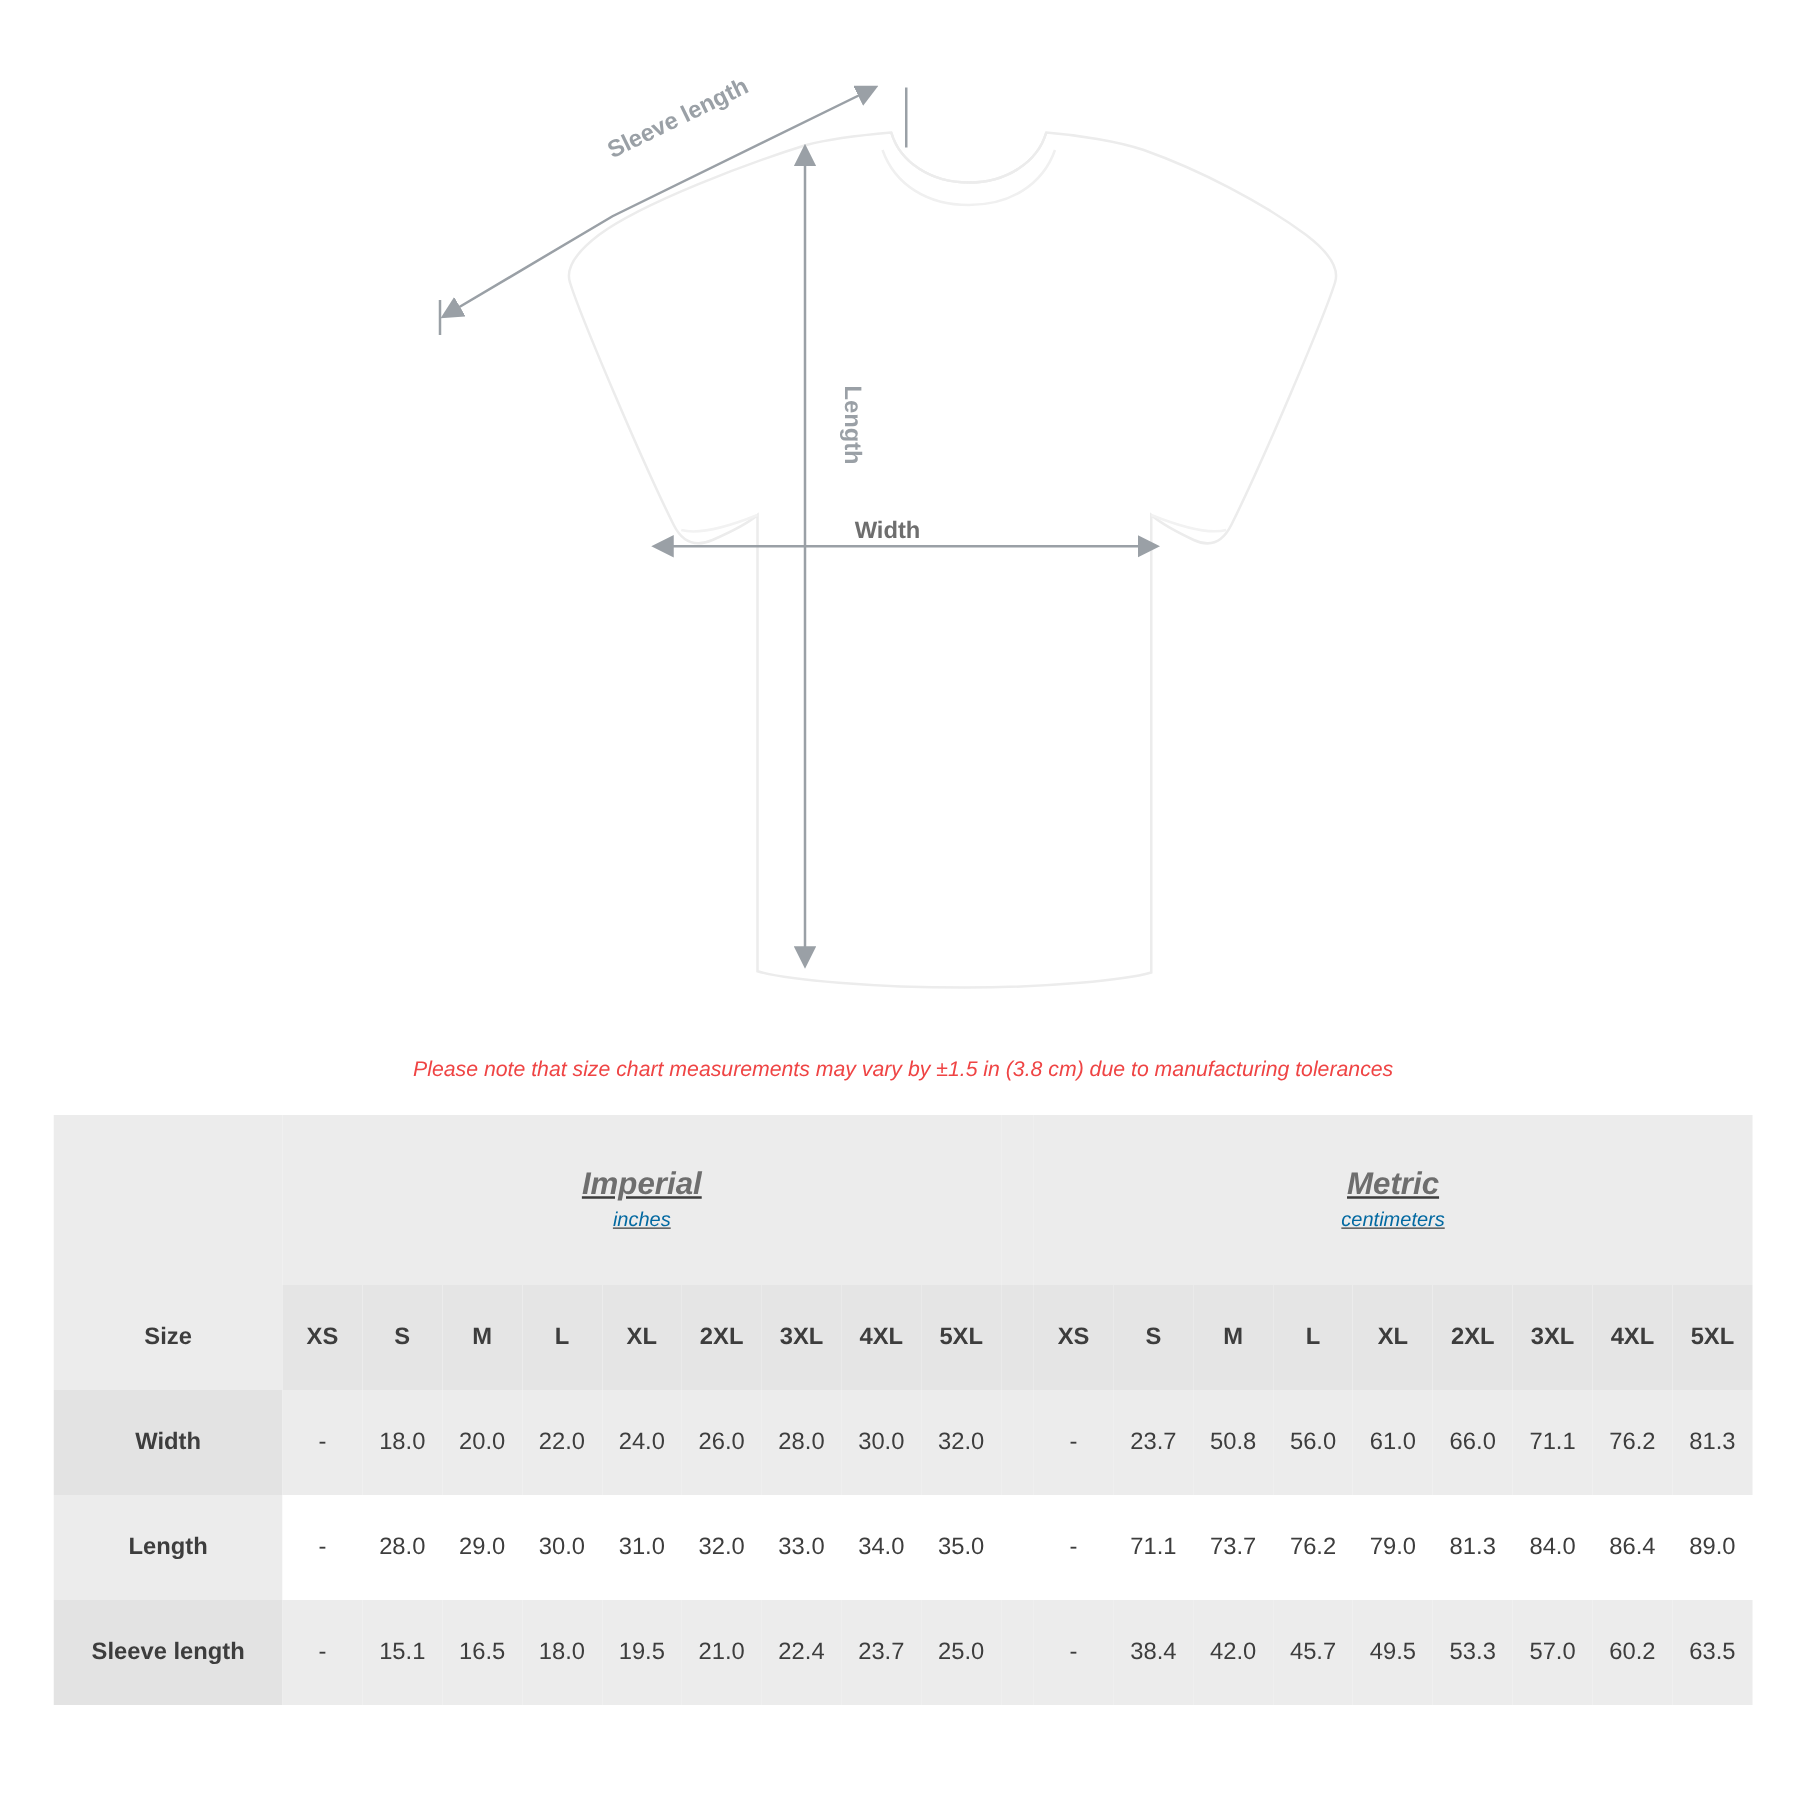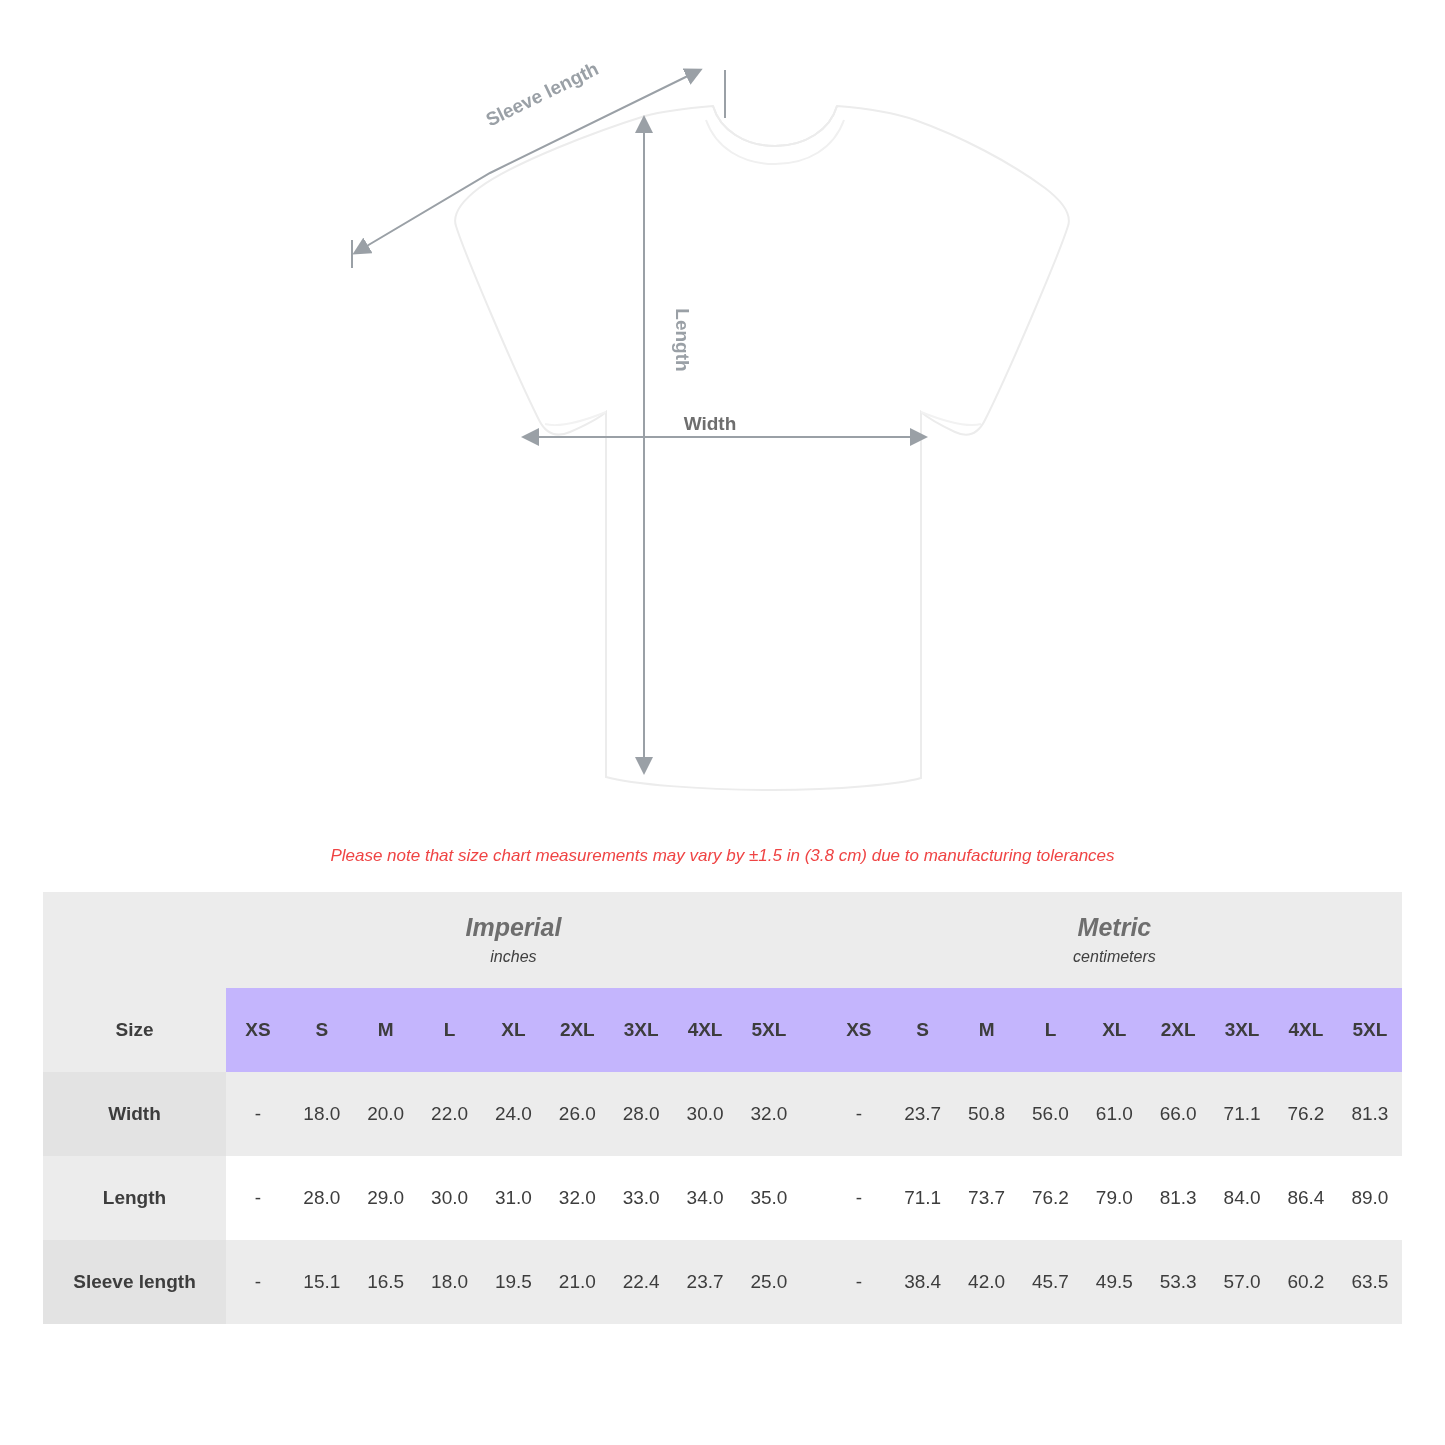--- a/index.html
+++ b/index.html
@@ -59,34 +59,35 @@
     border-collapse: collapse;
     width: 100%;
     table-layout: fixed;
   }
   table.size-table td, table.size-table th {
     text-align: center;
     vertical-align: middle;
     padding: 0;
   }
   .unit-header td {
-    height: 96px;
-    background: #ececec;
+    height: 136px;
+    background: #ececec;
+    text-decoration: underline;
   }
   .unit-name {
     font-size: 25px;
     font-weight: bold;
     font-style: italic;
     color: #6e6e6e;
     line-height: 1.1;
   }
   .unit-sub {
     font-size: 16px;
     font-style: italic;
-    color: #404040;
+    color: #0369a1;
     margin-top: 6px;
   }
   .row-head-cell {
     background: #ececec;
   }
   .size-row td {
     height: 84px;
     font-size: 19px;
     color: #3d3d3d;
     background: #ffffff;
@@ -99,21 +100,21 @@
   }
   .row-alt td {
     background: #ececec;
   }
   .row-alt td.label-cell {
     background: #e3e3e3;
   }
   .size-row.header-row td {
     font-weight: bold;
     font-size: 19px;
-    background: #c4b5fd;
+    background: #e5e5e5;
   }
   .size-row.header-row td.label-cell {
     background: #ececec;
   }
   .gap-col {
     width: 26px;
   }
   .label-col {
     width: 183px;
   }

